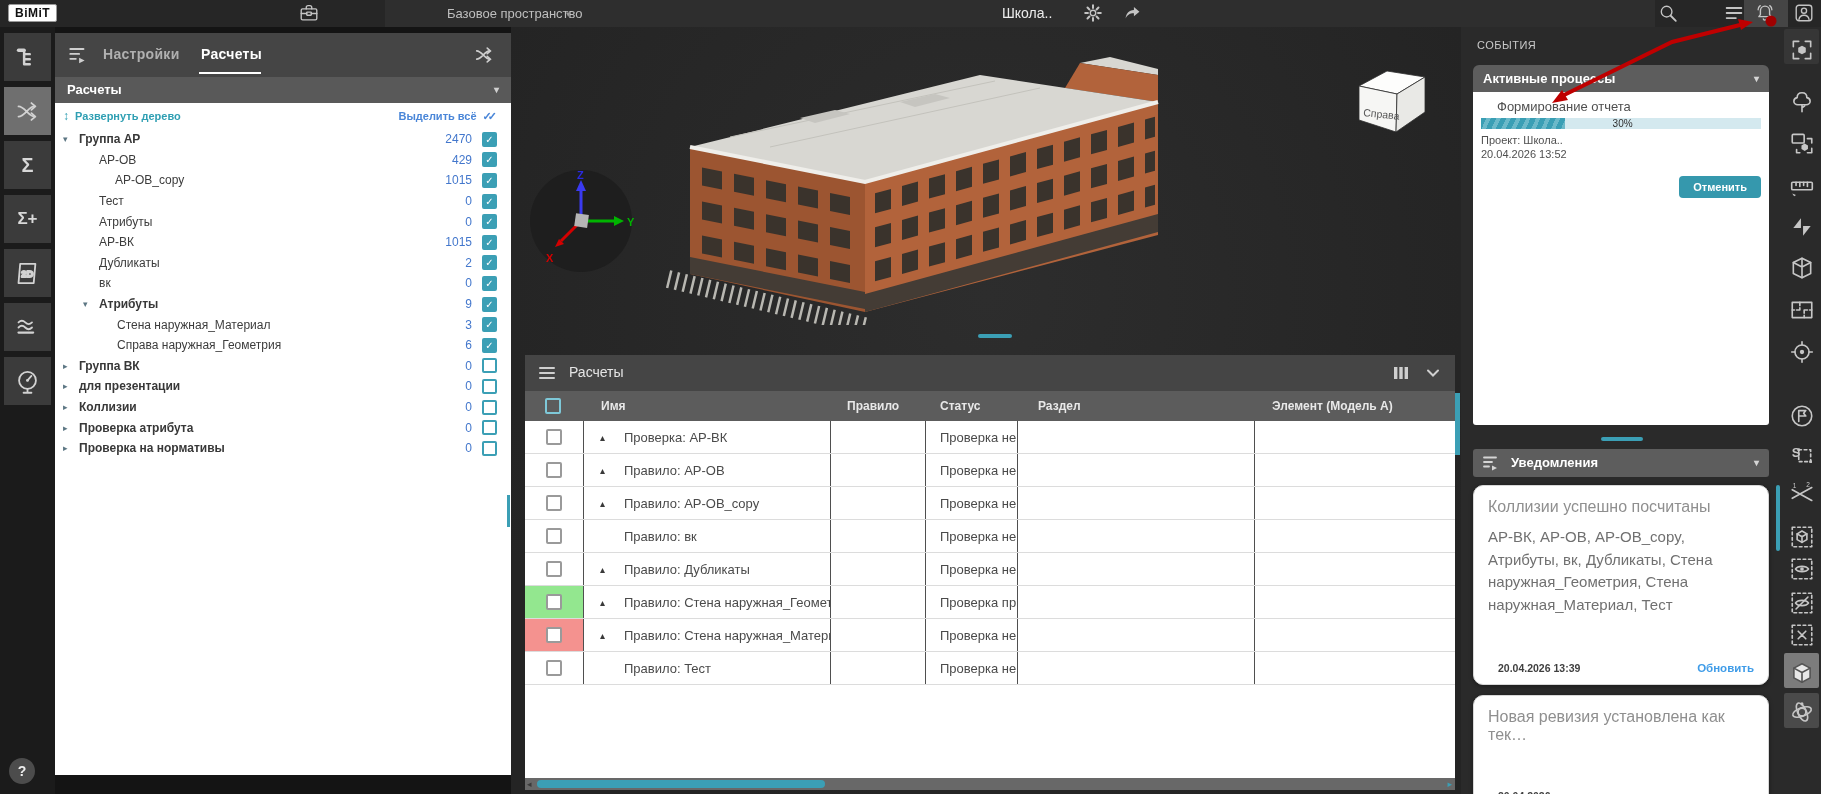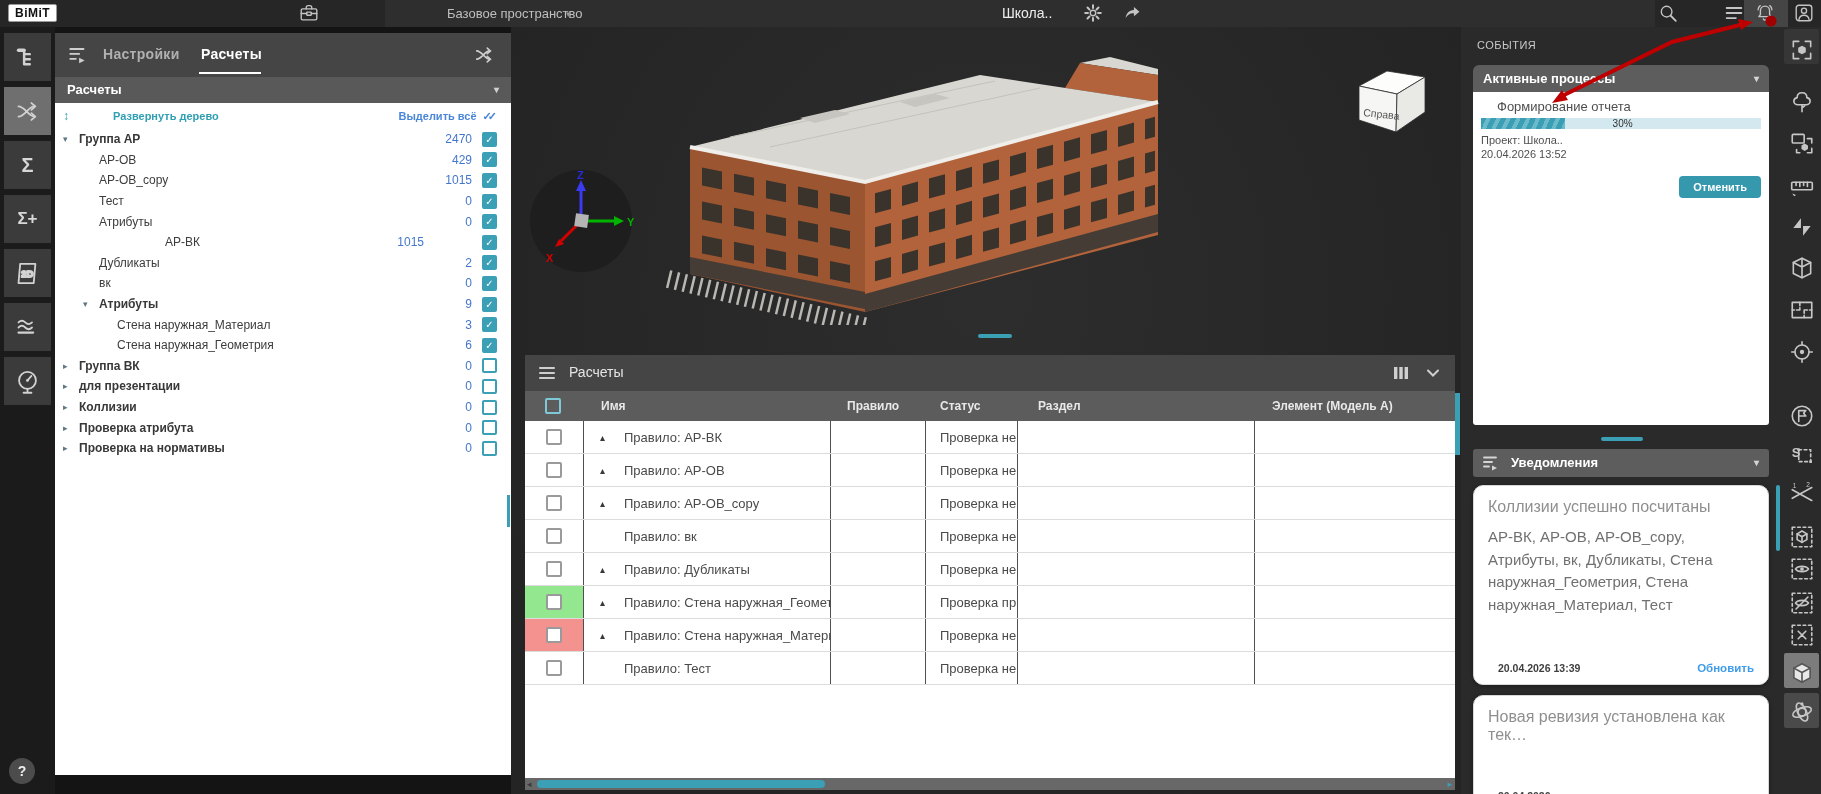--- a/index.html
+++ b/index.html
@@ -29,21 +29,21 @@
   .panel-tabs { position:absolute; left:0; top:0; width:456px; height:44px; background:#454545; }
   .tab { position:absolute; top:13px; font-size:14px; font-weight:bold; color:#b0b0b0; letter-spacing:.3px; }
   .tab.active { color:#fff; }
   .tab-underline { position:absolute; left:144px; top:39px; width:62px; height:2px; background:#fff; }
   .ph-ico { position:absolute; width:22px; height:22px; top:11px; }
   .ph-ico svg { width:22px; height:22px; stroke:#cfcfcf; fill:none; stroke-width:1.7; stroke-linecap:round; }
   .section-bar { position:absolute; left:0; top:44px; width:456px; height:26px; background:#595959; color:#fff; font-weight:bold; font-size:13px; line-height:26px; padding-left:12px; }
   .section-bar .car { position:absolute; right:12px; top:0; color:#d0d0d0; font-size:10px; }
   .tree-body { position:absolute; left:0; top:70px; width:456px; height:672px; background:#fff; overflow:hidden; }
   .tree-links { height:26px; display:flex; align-items:center; padding:0 12px 0 8px; font-size:11px; }
-  .tlink-teal { color:#2f9fb3; font-weight:bold;margin-left:38px; }
+  .tlink-teal { color:#2f9fb3; font-weight:bold; }
   .tlink-blue { color:#4a86d8; font-weight:bold; margin-left:auto; }
   .dblcheck { color:#4a86d8; font-size:11px; font-weight:bold; letter-spacing:-4px; margin-left:6px; padding-right:6px; }
   .updown { color:#2f9fb3; font-size:12px; margin-right:6px; font-weight:bold; }
   .trow { display:flex; align-items:center; height:20.6px; font-size:12px; color:#3c3c3c; }
   .trow .caret { width:16px; color:#5c7683; font-size:9px; }
   .trow .tlabel.b { font-weight:bold; color:#383838; }
   .trow .tcount { margin-left:auto; color:#4377cc; padding-right:10px; }
   .tcb { width:15px; height:15px; border:2px solid #3b9fb5; border-radius:2px; margin-right:14px; display:flex; align-items:center; justify-content:center; font-size:10px; color:#fff; background:#fff; flex:none; }
   .tcb.on { background:#3b9fb5; }
   .tree-scroll { position:absolute; right:1px; top:392px; width:3px; height:32px; background:#3b9fb5; }
@@ -223,39 +223,39 @@
           <span class="tlabel b">Группа АР</span>
           <span class="tcount">2470</span>
           <span class="tcb on">✓</span>
         </div>
         <div class="trow" style="padding-left: 28px;">
           <span class="caret"></span>
           <span class="tlabel">АР-ОВ</span>
           <span class="tcount">429</span>
           <span class="tcb on">✓</span>
         </div>
-        <div class="trow" style="padding-left: 28px;">
+        <div class="trow" style="padding-left: 44px;">
           <span class="caret"></span>
           <span class="tlabel">АР-ОВ_copy</span>
           <span class="tcount">1015</span>
           <span class="tcb on">✓</span>
         </div>
         <div class="trow" style="padding-left: 28px;">
           <span class="caret"></span>
           <span class="tlabel">Тест</span>
           <span class="tcount">0</span>
           <span class="tcb on">✓</span>
         </div>
         <div class="trow" style="padding-left: 28px;">
           <span class="caret"></span>
           <span class="tlabel">Атрибуты</span>
           <span class="tcount">0</span>
           <span class="tcb on">✓</span>
         </div>
-        <div class="trow" style="padding-left: 46px; gap: 48px;">
+        <div class="trow" style="padding-left: 28px;">
           <span class="caret"></span>
           <span class="tlabel">АР-ВК</span>
           <span class="tcount">1015</span>
           <span class="tcb on">✓</span>
         </div>
         <div class="trow" style="padding-left: 28px;">
           <span class="caret"></span>
           <span class="tlabel">Дубликаты</span>
           <span class="tcount">2</span>
           <span class="tcb on">✓</span>
@@ -273,21 +273,21 @@
           <span class="tcb on">✓</span>
         </div>
         <div class="trow" style="padding-left: 46px;">
           <span class="caret"></span>
           <span class="tlabel">Стена наружная_Материал</span>
           <span class="tcount">3</span>
           <span class="tcb on">✓</span>
         </div>
         <div class="trow" style="padding-left: 46px;">
           <span class="caret"></span>
-          <span class="tlabel">Стена наружная_Геометрия</span>
+          <span class="tlabel">Справа наружная_Геометрия</span>
           <span class="tcount">6</span>
           <span class="tcb on">✓</span>
         </div>
         <div class="trow" style="padding-left: 8px;">
           <span class="caret">▸</span>
           <span class="tlabel b">Группа ВК</span>
           <span class="tcount">0</span>
           <span class="tcb"></span>
         </div>
         <div class="trow" style="padding-left: 8px;">
@@ -440,21 +440,21 @@
       <div class="c-razdel">Раздел</div>
       <div class="c-elem">Элемент (Модель А)</div>
     </div>
     <div id="tbody">
         <div class="tbl-row">
           <div class="cell cell-cb">
             <span class="rowcb"></span>
           </div>
           <div class="cell cell-name">
             <span class="rowcaret">▴</span>
-            <span>Правило: АР-ВК</span>
+            <span>Проверка: АР-ВК</span>
           </div>
           <div class="cell cell-rule"></div>
           <div class="cell cell-status">Проверка не</div>
           <div class="cell cell-razdel"></div>
           <div class="cell cell-elem"></div>
         </div>
         <div class="tbl-row">
           <div class="cell cell-cb">
             <span class="rowcb"></span>
           </div>

